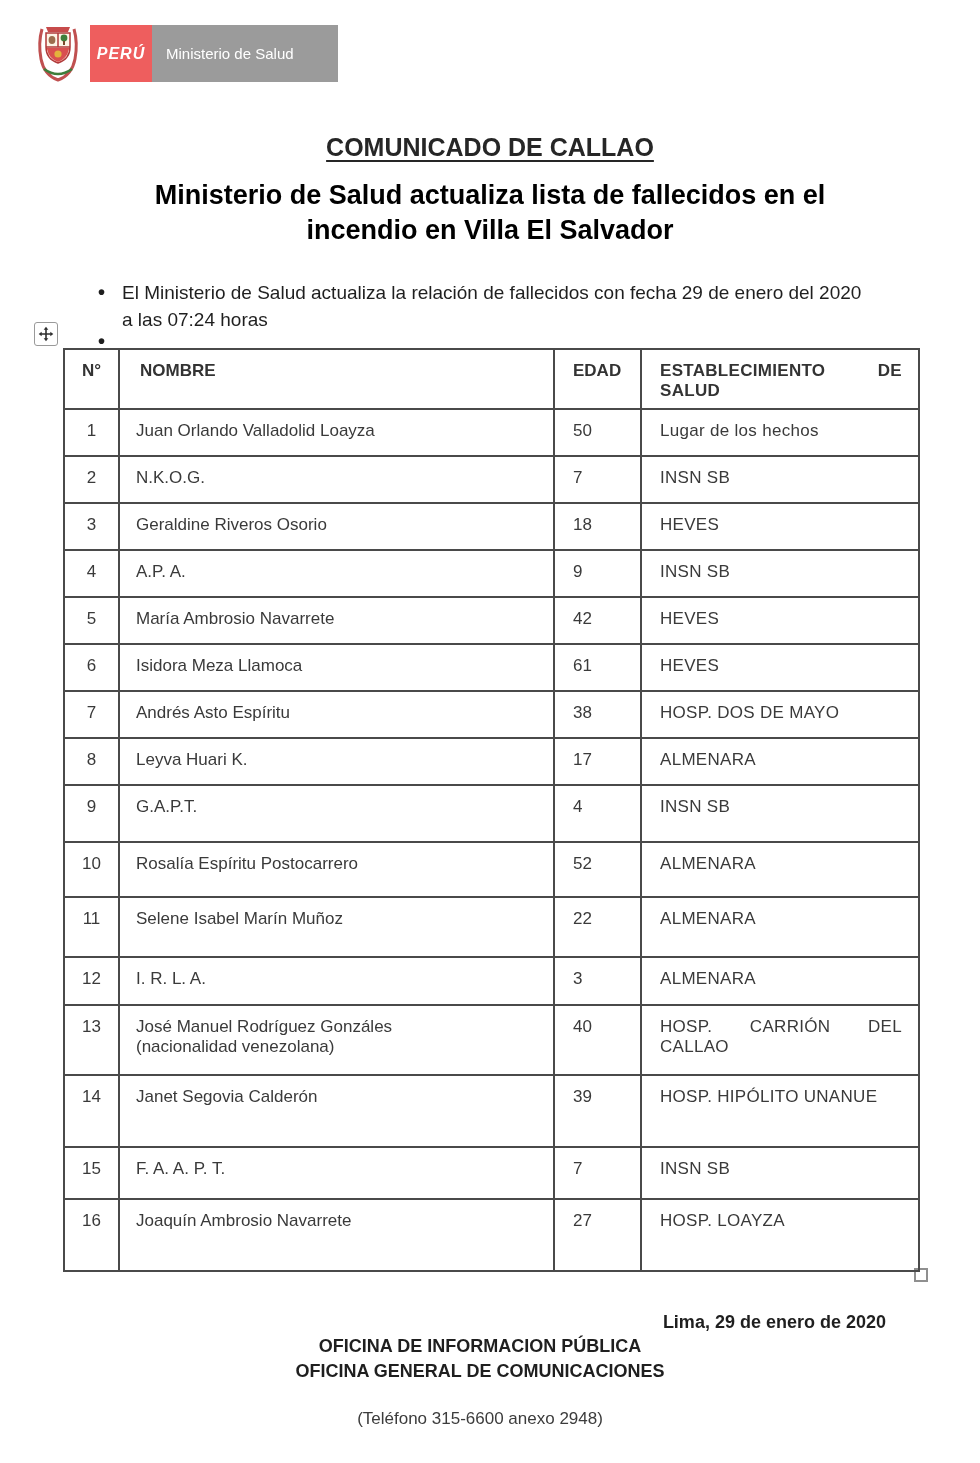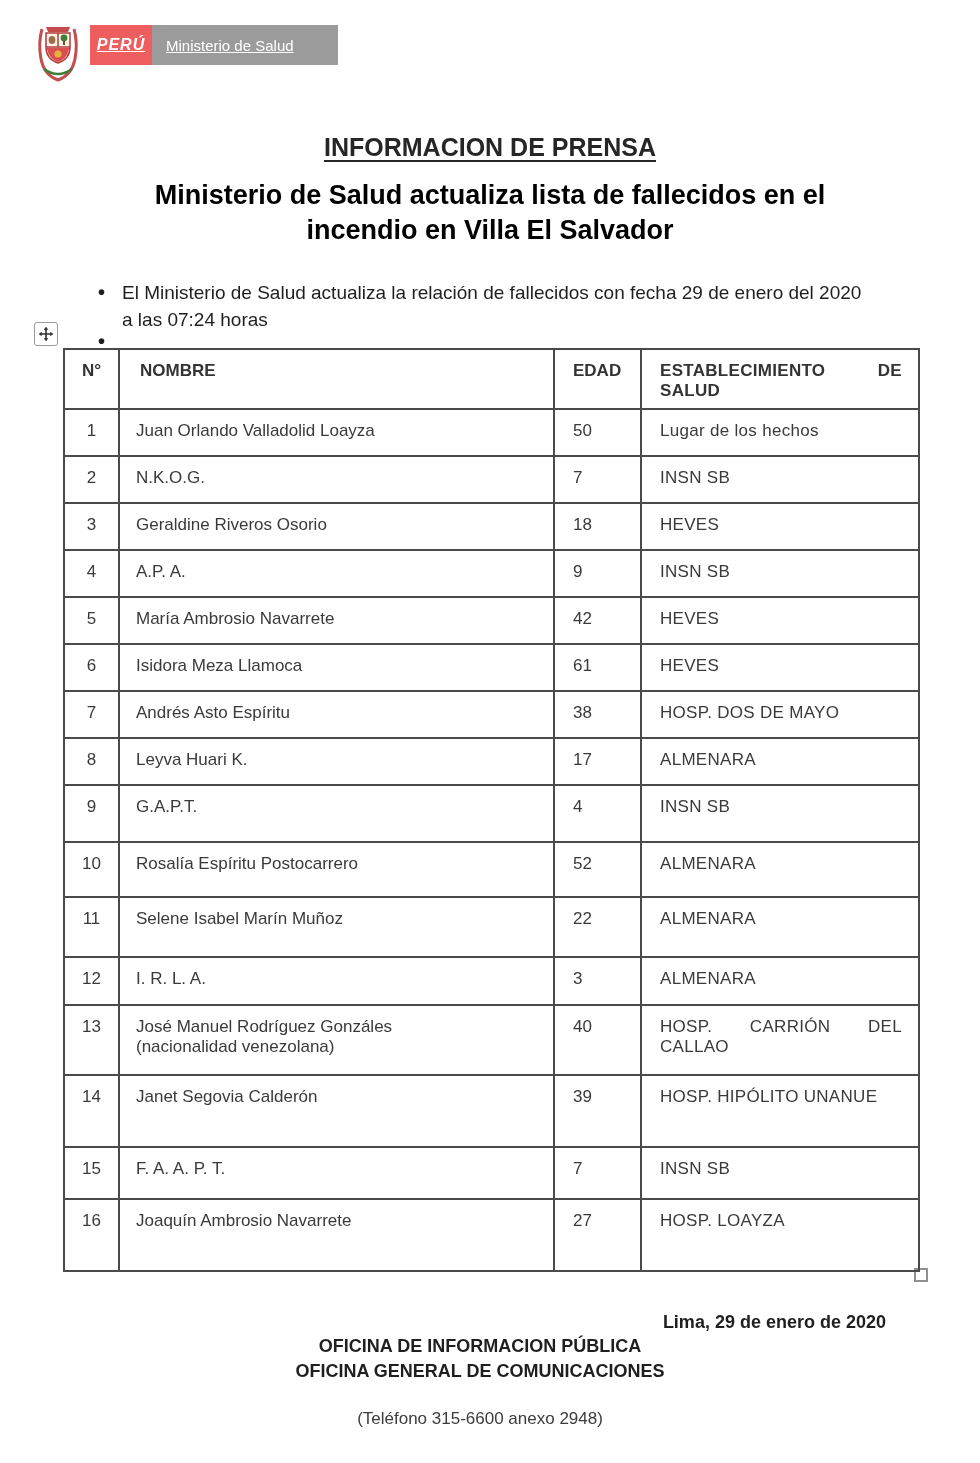--- a/index.html
+++ b/index.html
@@ -3,21 +3,21 @@
 <meta charset="utf-8">
 <style>
   html,body{margin:0;padding:0;}
   body{
     width:980px;height:1463px;position:relative;background:#ffffff;
     font-family:"Liberation Sans", sans-serif;color:#2b2b2b;overflow:hidden;
   }
   
   .brandbar{position:absolute;top:23px;left:34px;display:flex;align-items:flex-start;}
   .coat{width:48px;height:60px;margin-right:8px;}
-  .brand-box{height:40px;box-sizing:border-box;display:flex;align-items:center;margin-top:2px;text-decoration:underline;}
+  .brand-box{height:57px;box-sizing:border-box;display:flex;align-items:center;margin-top:2px;}
   .peru-box{width:62px;justify-content:center;font-weight:bold;color:#fff;font-size:16px;letter-spacing:1px;font-style:italic;}
   .minsa-box{width:186px;color:#fff;font-size:15px;padding-left:14px;}
   
   .kicker{position:absolute;top:133px;left:0;width:100%;text-align:center;
     font-size:25px;font-weight:bold;color:#262626;}
   .kicker span{text-decoration:underline;text-underline-offset:4px;}
   .headline{position:absolute;top:178px;left:0;width:100%;text-align:center;
     font-size:27px;font-weight:bold;line-height:35px;color:#000000;}
   
   .bullet1{position:absolute;top:279px;left:98px;width:786px;display:flex;}
@@ -77,21 +77,21 @@
   </svg>
   <div class="brand-box peru-box" style="background:#ee5e5e;">
     <span>PERÚ</span>
   </div>
   <div class="brand-box minsa-box" style="background:#9b9b9b;">
     <span>Ministerio de Salud</span>
   </div>
 </div>
 
 <div class="kicker">
-  <span>INFORMACION DE PRENSA</span>
+  <span>COMUNICADO DE CALLAO</span>
 </div>
 <div class="headline">
   <div>Ministerio de Salud actualiza lista de fallecidos en el</div>
   <div>incendio en Villa El Salvador</div>
 </div>
 
 <div class="bullet1">
   <span class="dot">•</span>
   <span class="btxt">El Ministerio de Salud actualiza la relación de fallecidos con fecha 29 de enero del 2020 a las 07:24 horas</span>
 </div>

